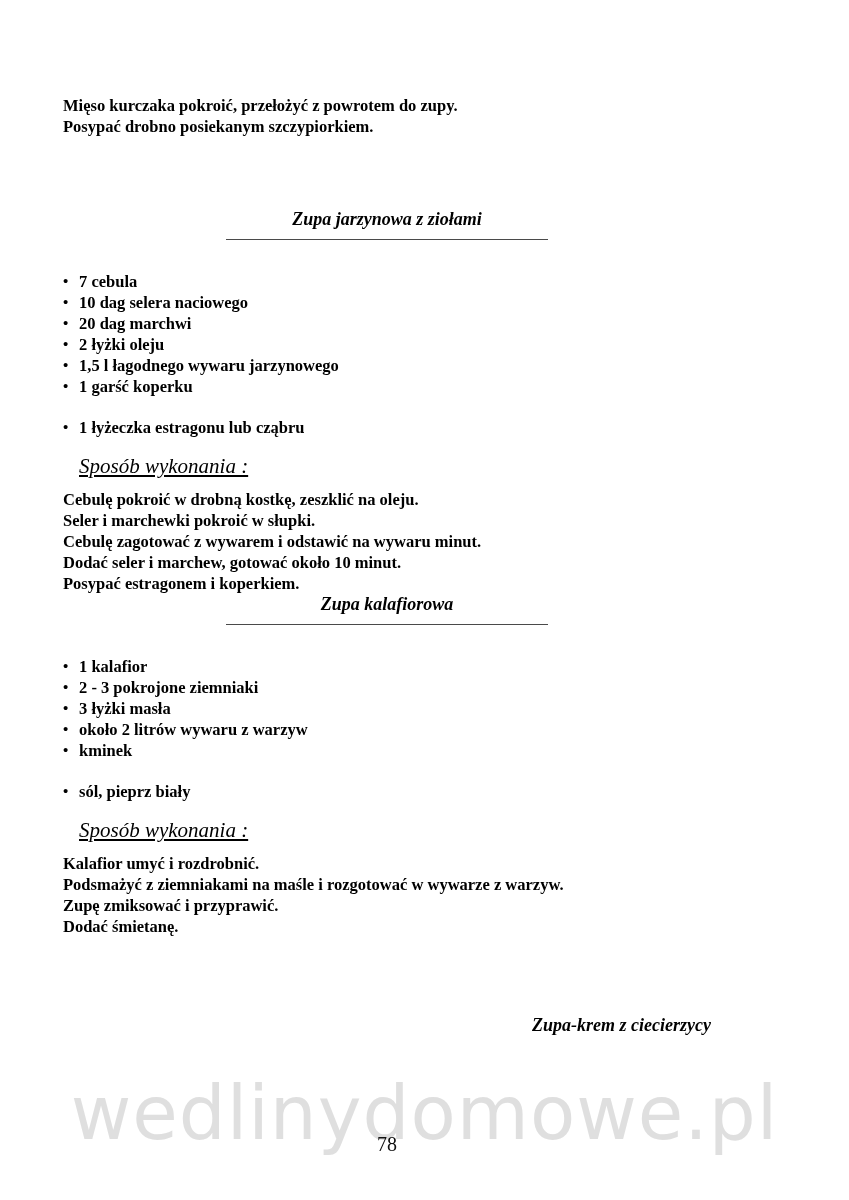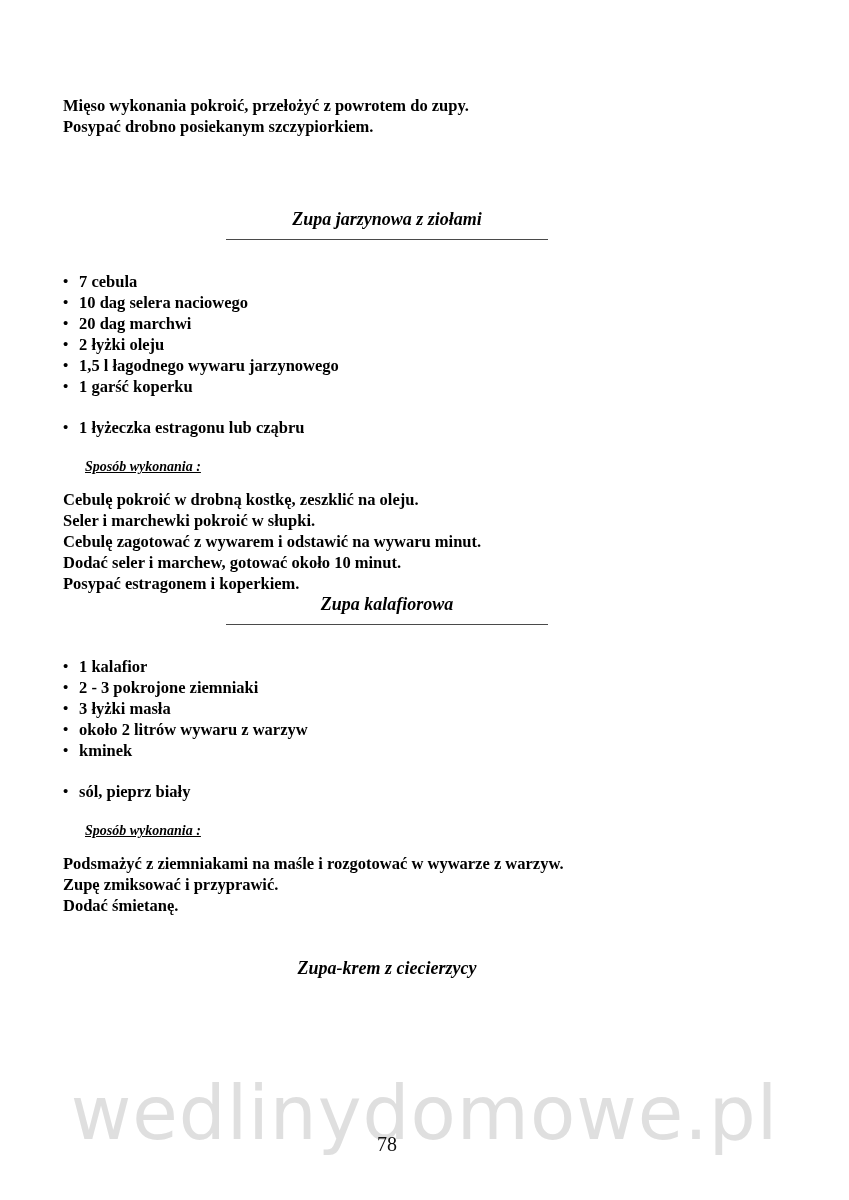--- a/index.html
+++ b/index.html
@@ -48,36 +48,36 @@
     line-height: 21px;
   }
   .ingredients .bullet {
     width: 16px;
     flex: 0 0 16px;
     font-size: 15px;
   }
 
   .method-label {
     display: inline-block;
-    margin-left: 22px;
-    font-size: 14px;
+    margin-left: 16px;
+    font-size: 21px;
     font-style: italic;
-    font-weight: bold;
+    font-weight: normal;
     text-decoration: underline;
     line-height: 21px;
   }
 
   
   .mt-title-1 { margin-top: 72px; }
   .mt-ingredients { margin-top: 31px; }
   .mt-extra { margin-top: 20px; }
   .mt-method-label { margin-top: 18px; }
   .mt-method { margin-top: 12px; }
   .mt-title-2 { }
-  .mt-title-3 { margin-top: 42px; }
+  .mt-title-3 { margin-top: 78px; text-align: right; }
 
   .watermark {
     position: absolute;
     left: 0; right: 0;
     top: 1076px;
     text-align: center;
     font-family: "DejaVu Sans", sans-serif;
     font-weight: normal;
     font-size: 74px;
     line-height: 74px;
@@ -97,21 +97,21 @@
     color: #111111;
   }
 </style>
 </head>
 <body>
 
 <div class="page">
   <div class="content">
 
     <div class="para">
-      <span class="line">Mięso wykonania pokroić, przełożyć z powrotem do zupy.</span>
+      <span class="line">Mięso kurczaka pokroić, przełożyć z powrotem do zupy.</span>
       <span class="line">Posypać drobno posiekanym szczypiorkiem.</span>
     </div>
 
     <section>
       <h2 class="recipe-title mt-title-1">Zupa jarzynowa z ziołami</h2>
       <div class="title-rule"></div>
 
       <ul class="ingredients mt-ingredients">
         <li>
           <span class="bullet">•</span>
@@ -191,20 +191,21 @@
           <span class="bullet">•</span>
           <span>sól, pieprz biały</span>
         </li>
       </ul>
 
       <div class="mt-method-label">
         <span class="method-label">Sposób wykonania :</span>
       </div>
 
       <div class="para mt-method">
+        <span class="line">Kalafior umyć i rozdrobnić.</span>
         <span class="line">Podsmażyć z ziemniakami na maśle i rozgotować w wywarze z warzyw.</span>
         <span class="line">Zupę zmiksować i przyprawić.</span>
         <span class="line">Dodać śmietanę.</span>
       </div>
     </section>
 
     <section>
       <h2 class="recipe-title mt-title-3">Zupa-krem z ciecierzycy</h2>
     </section>
 

